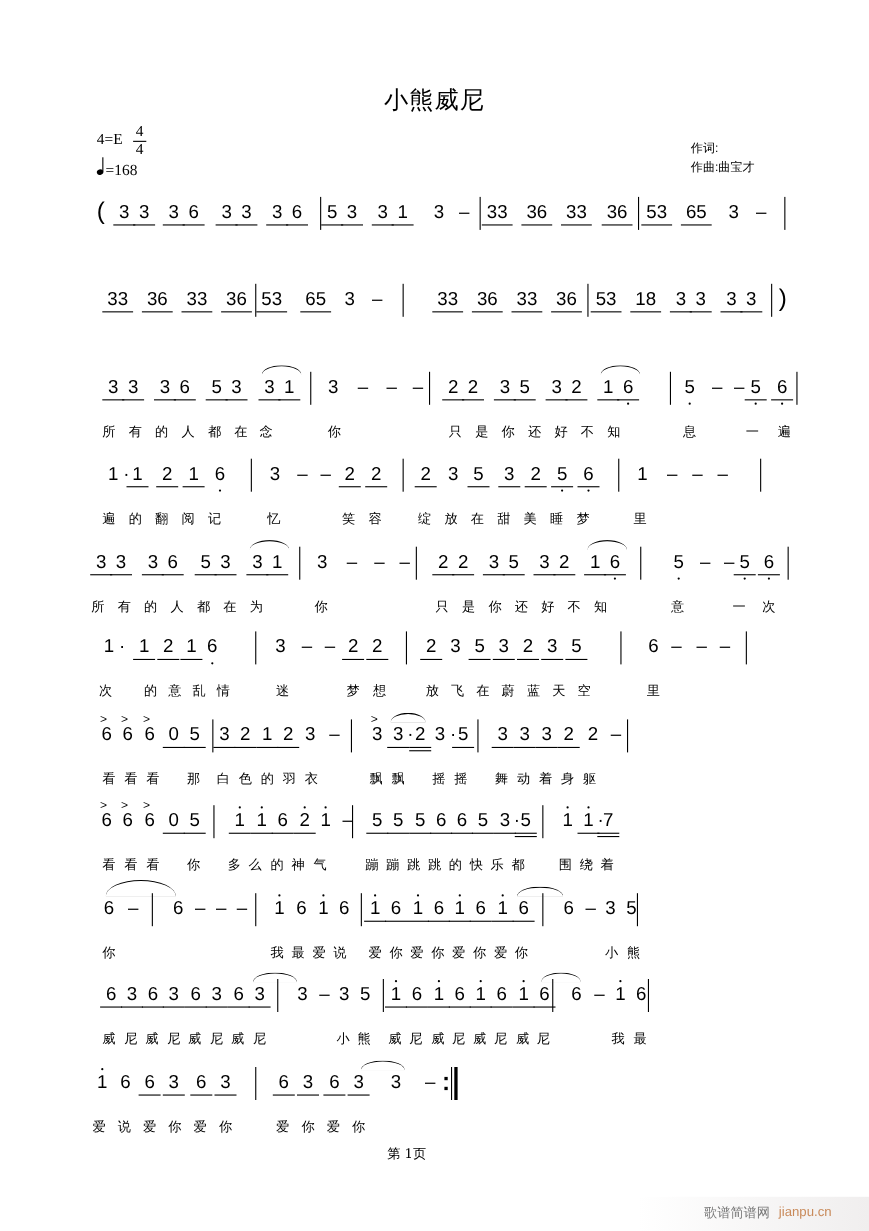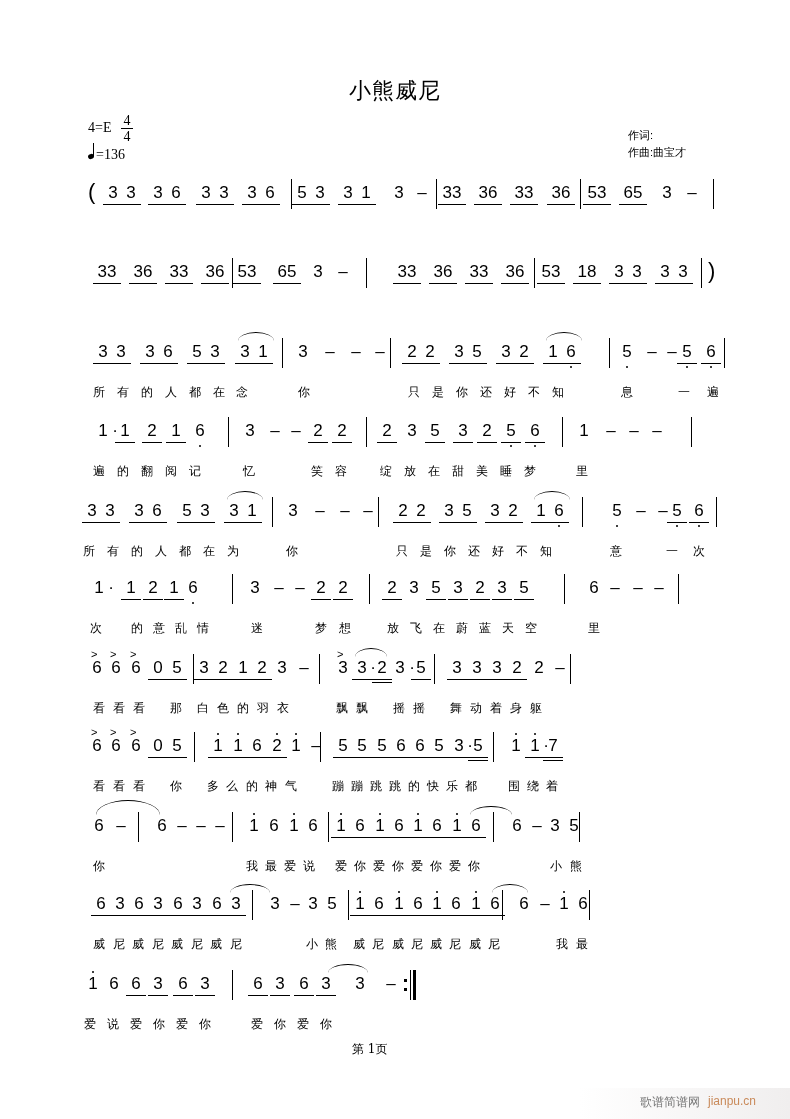--- a/index.html
+++ b/index.html
@@ -43,21 +43,21 @@
 <body>
 
 <div class="title">小熊威尼</div>
 <div class="key">4=E</div>
 <div class="timesig">
   <div>4</div>
   <div class="line"></div>
   <div>4</div>
 </div>
 <div class="tempo">
-  <span class="note"></span><span>=136</span>
+  <span class="note"></span><span>=168</span>
 </div>
 <div class="credits">
   <div>作词:</div>
   <div>作曲:曲宝才</div>
 </div>
 
 <div id="score">
     <div class="row" style="top: 183px;">
       <div class="notes">
         <span class="paren" style="left: 88px;">(</span>

